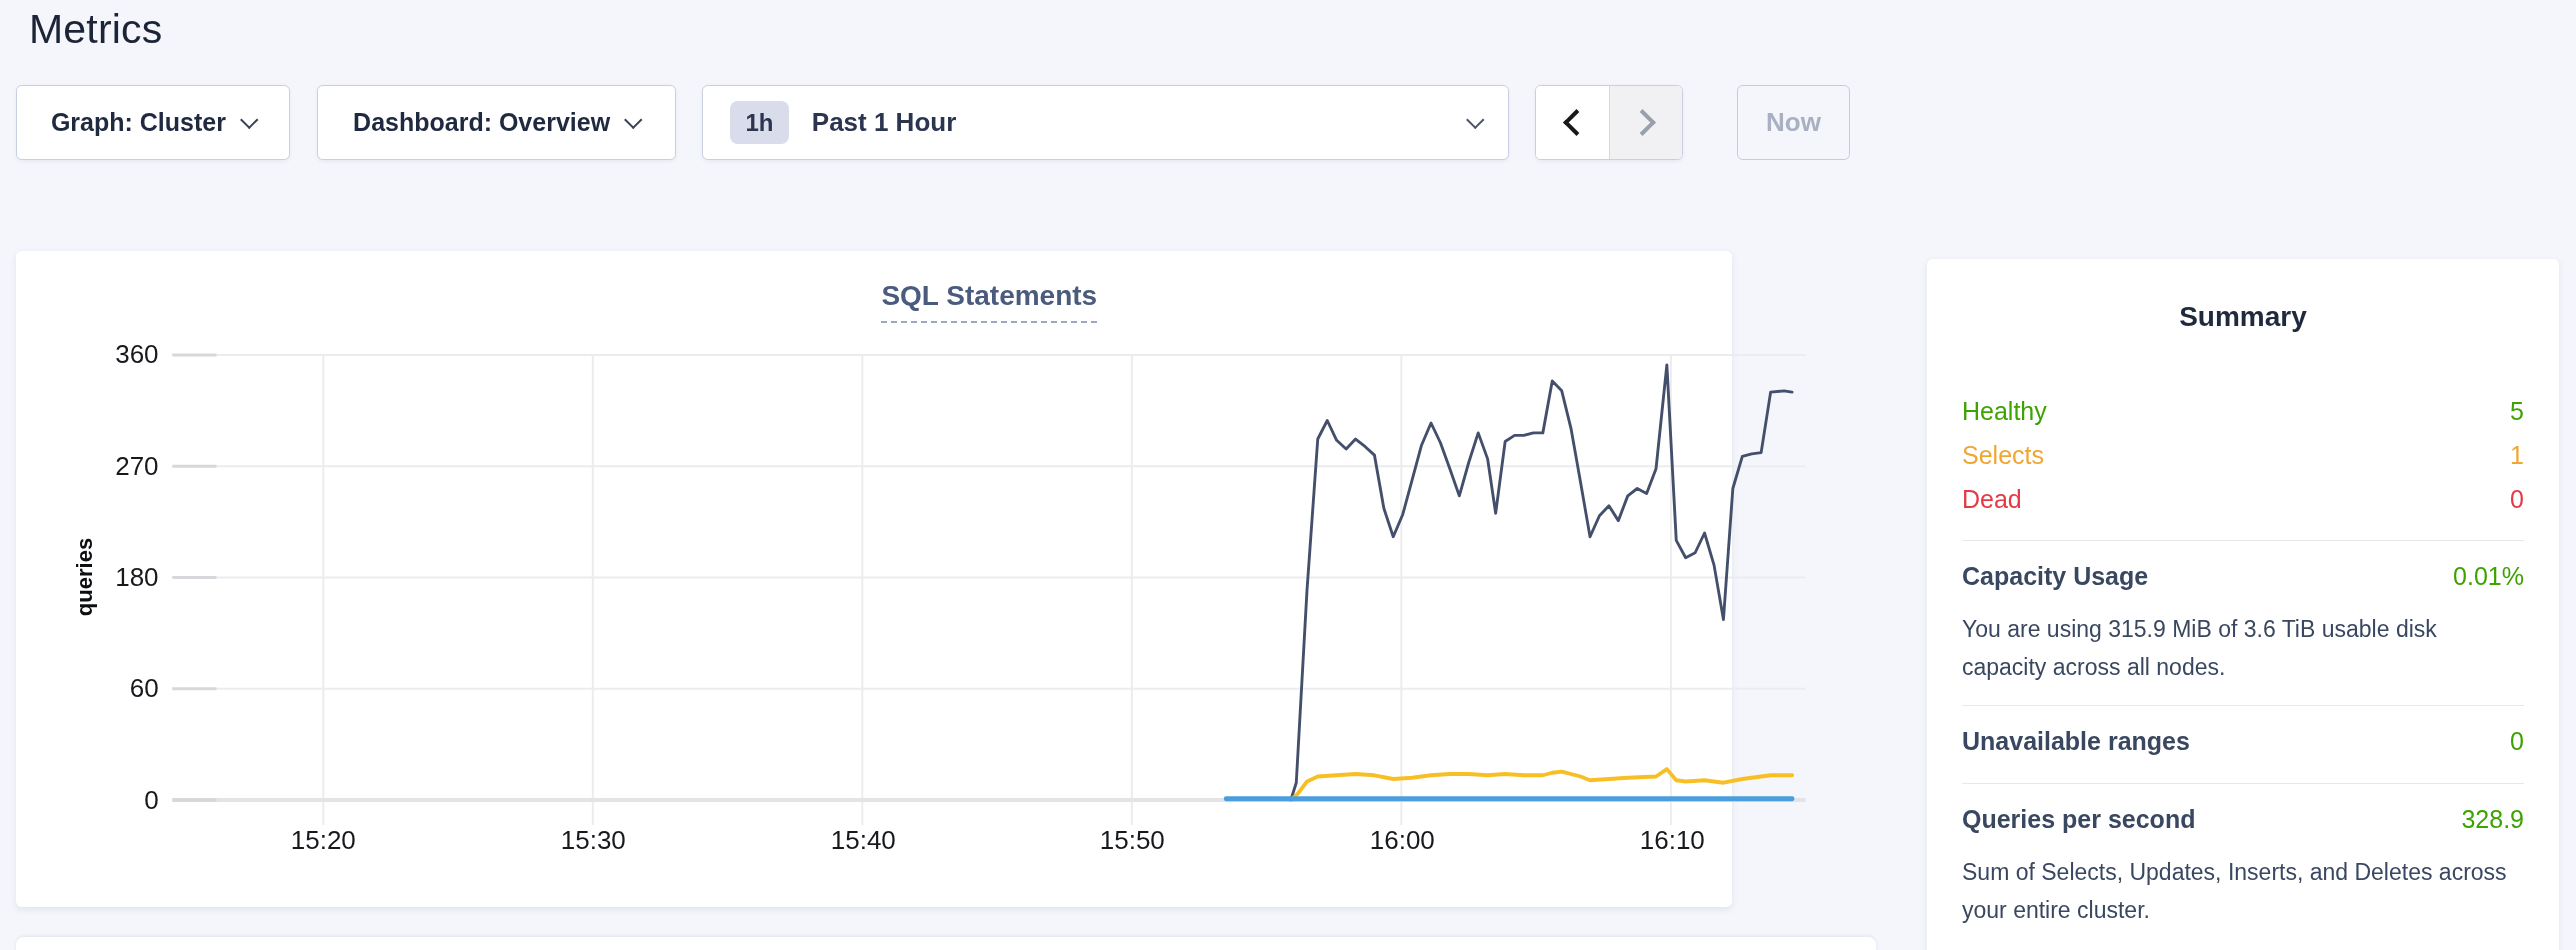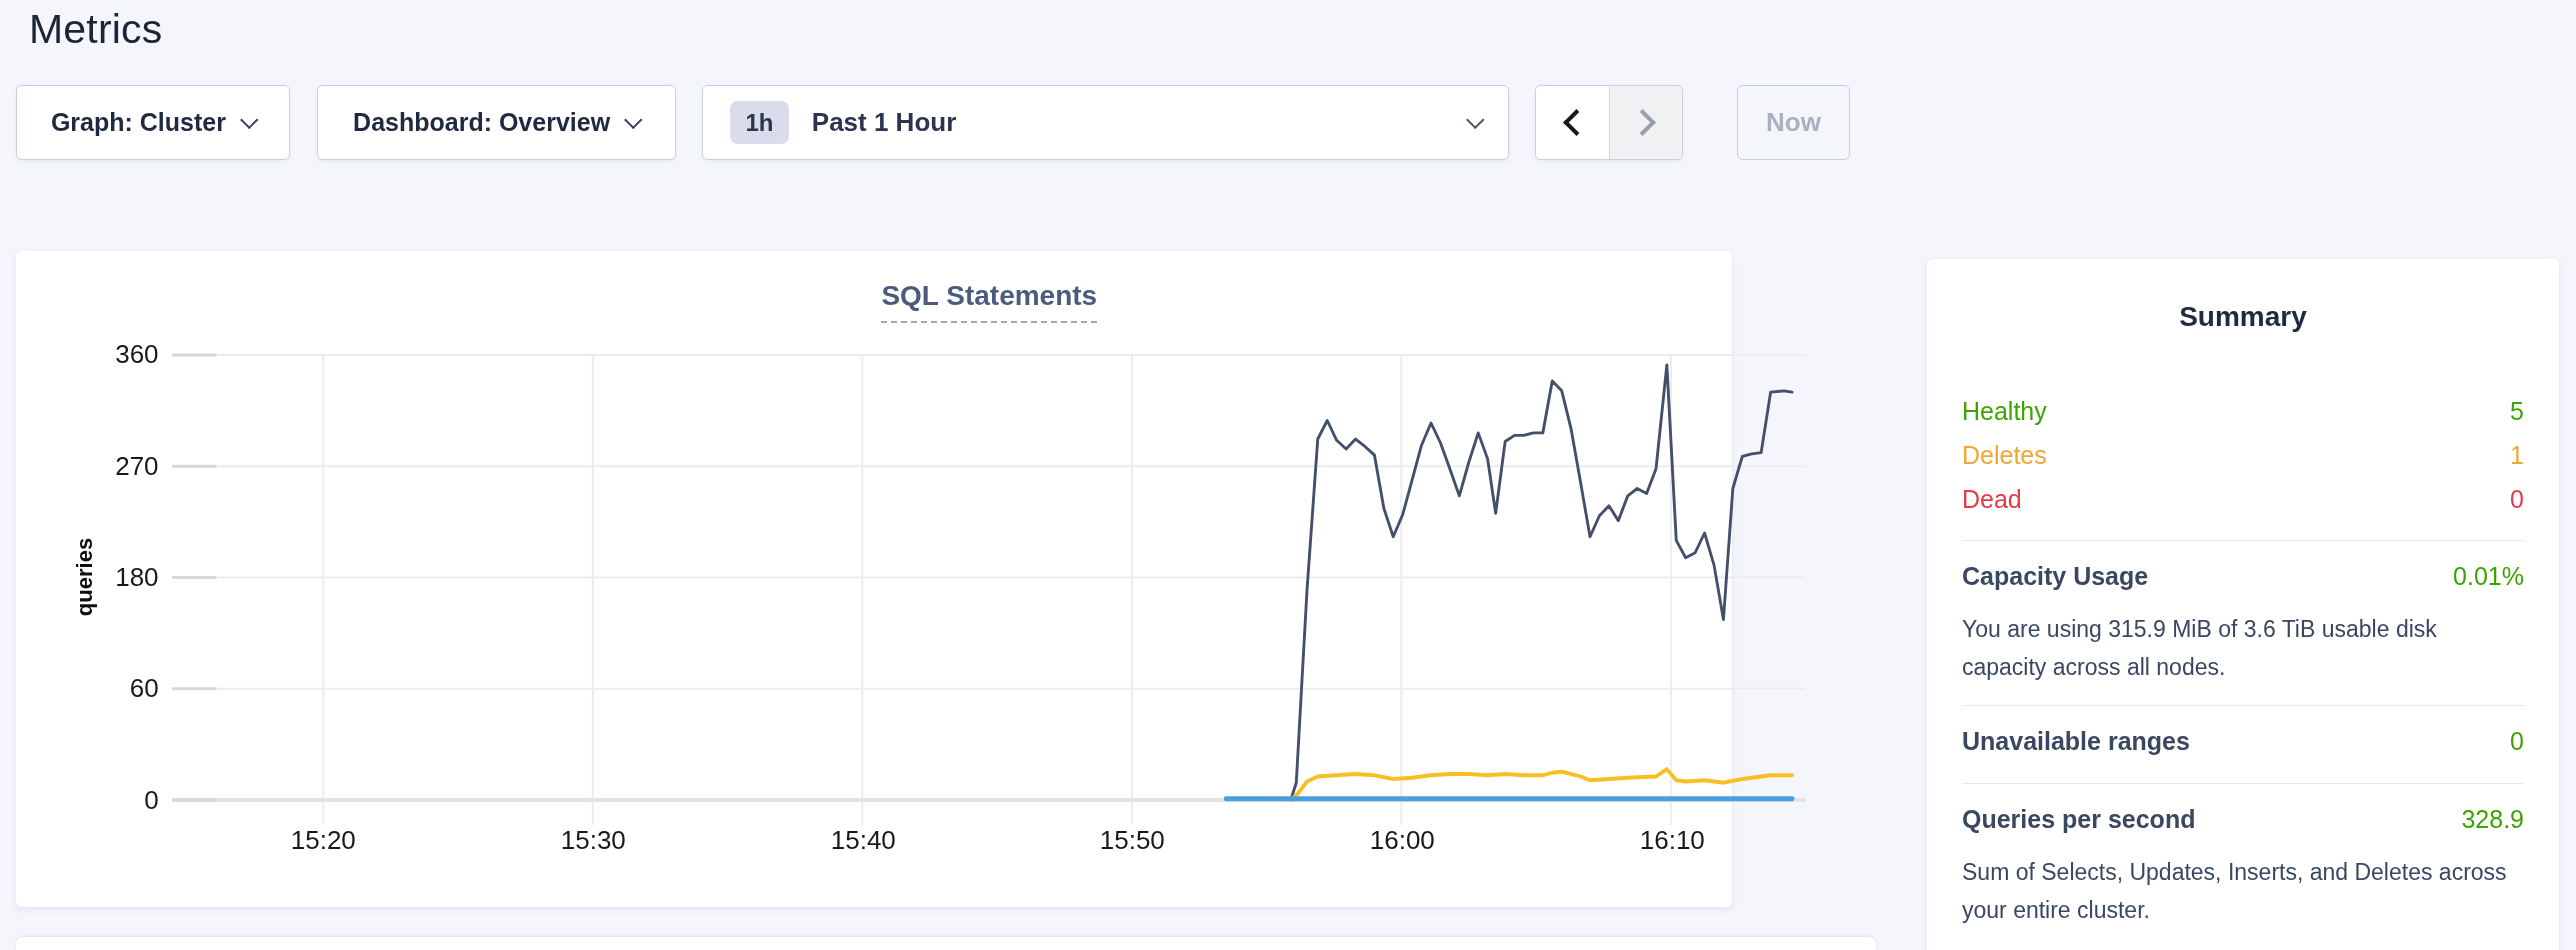--- a/index.html
+++ b/index.html
@@ -178,21 +178,21 @@
 <div class="summary-card">
   <div class="sum-title">Summary</div>
 
   <div class="nodes-block">
     <div class="srow">
       <span class="green">Healthy</span>
       <span class="spacer"></span>
       <span class="green">5</span>
     </div>
     <div class="srow">
-      <span class="orange">Deletes</span>
+      <span class="orange">Selects</span>
       <span class="spacer"></span>
       <span class="orange">1</span>
     </div>
     <div class="srow">
       <span class="red">Dead</span>
       <span class="spacer"></span>
       <span class="red">0</span>
     </div>
   </div>
 

